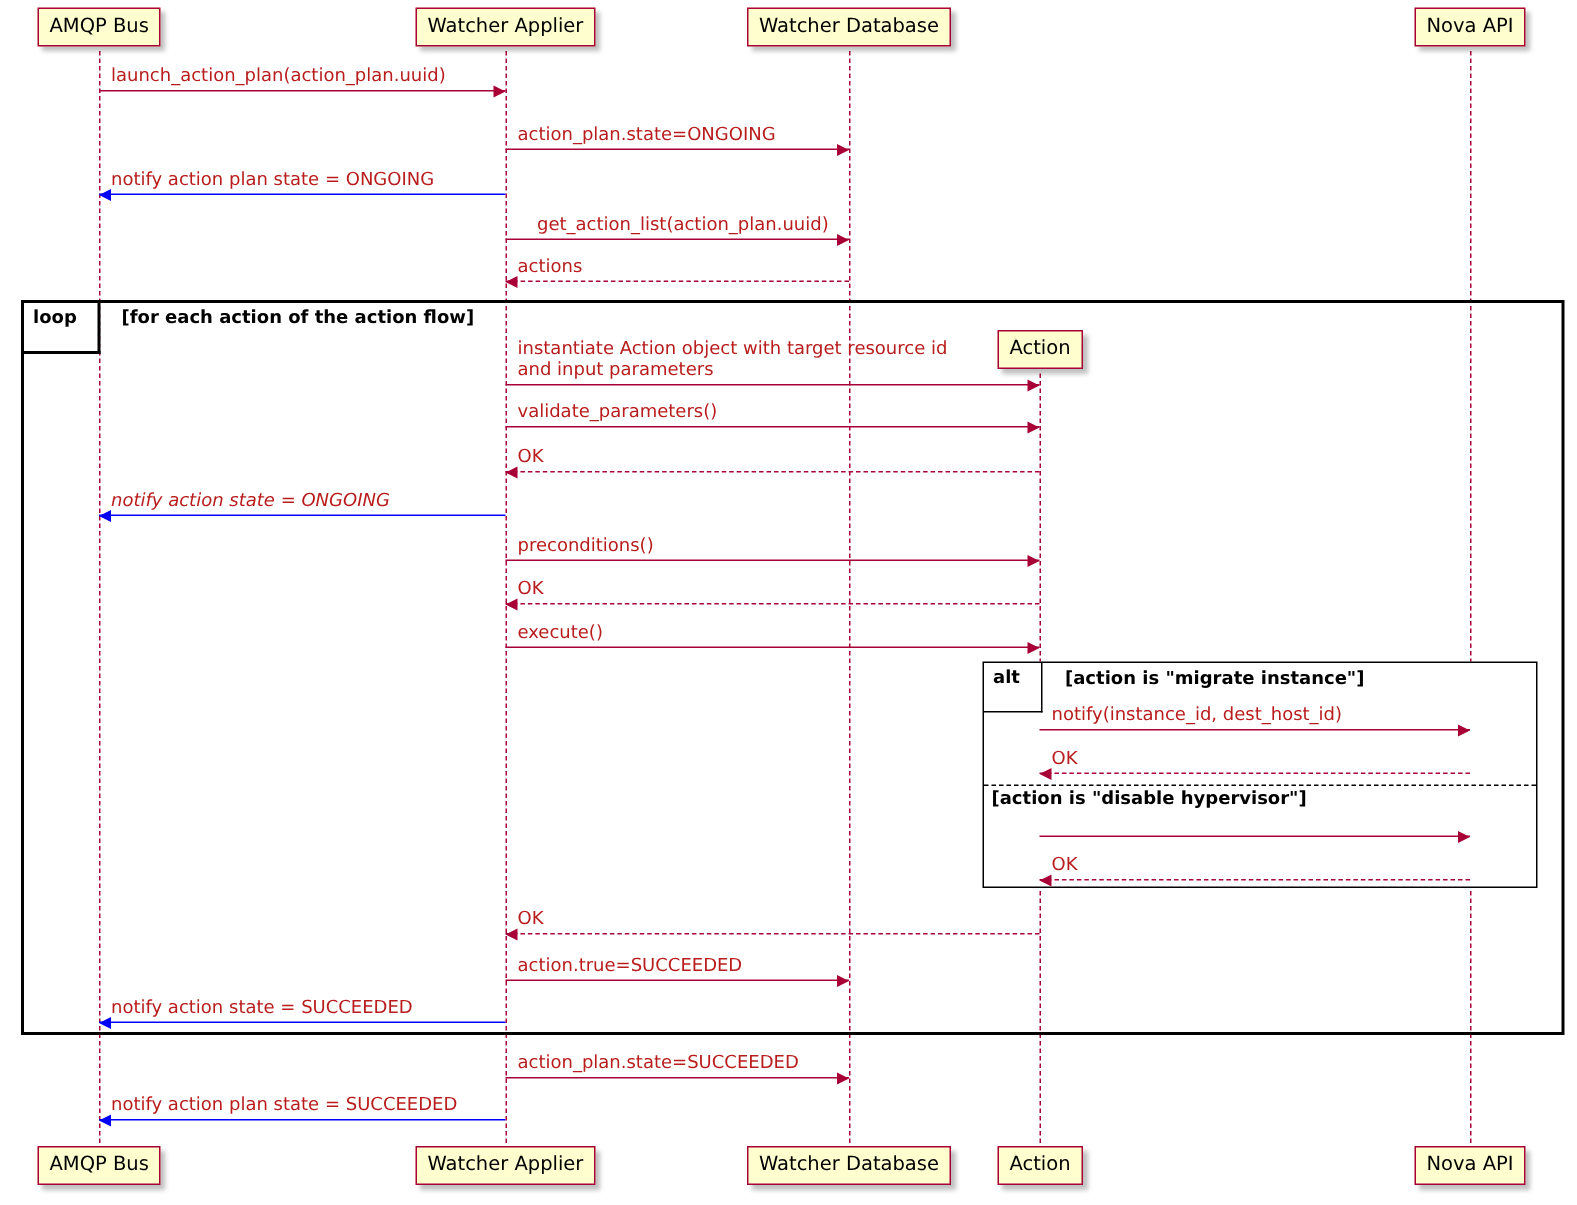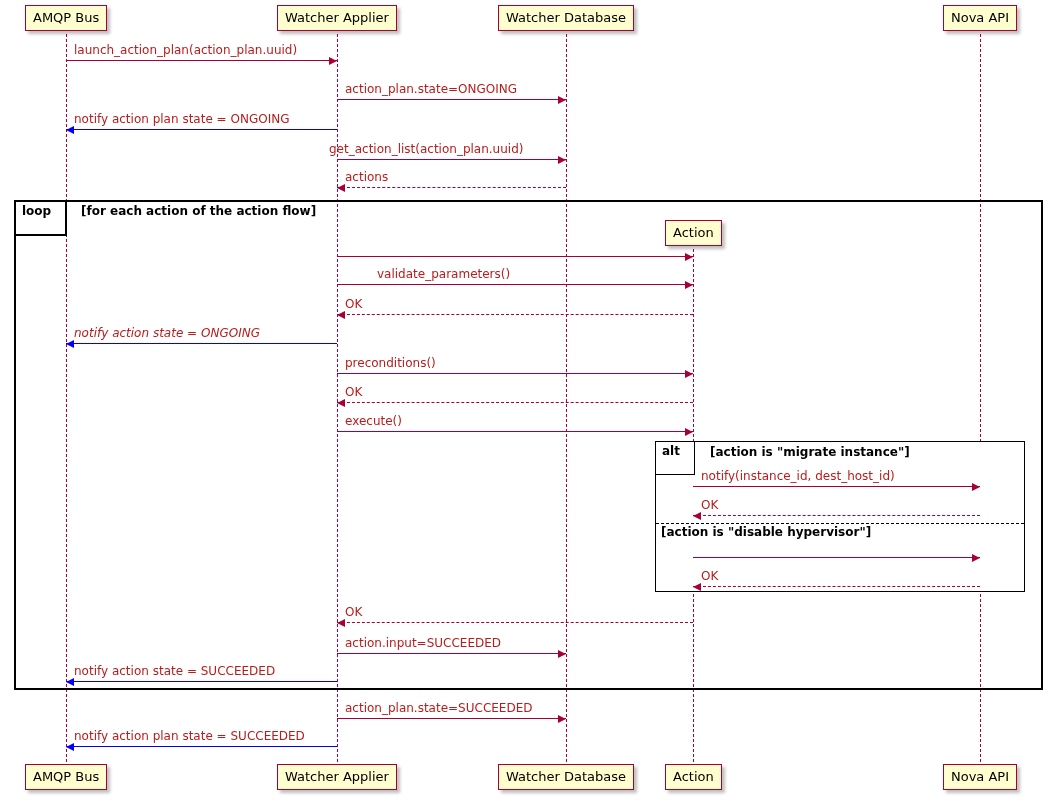--- a/index.html
+++ b/index.html
@@ -129,29 +129,31 @@
     <div class="arrowhead right c-red" style="top: 56.5px; left: 329px;"></div>
     <div class="msg-label" style="left: 74px; top: 43px;">launch_action_plan(action_plan.uuid)</div>
     <div class="msg solid c-red" style="left: 337px; top: 99px; width: 229px;"></div>
     <div class="arrowhead right c-red" style="top: 95.5px; left: 558px;"></div>
     <div class="msg-label" style="left: 345px; top: 82px;">action_plan.state=ONGOING</div>
     <div class="msg solid c-blue" style="left: 66px; top: 129px; width: 271px;"></div>
     <div class="arrowhead left c-blue" style="top: 125.5px; left: 66px;"></div>
     <div class="msg-label" style="left: 74px; top: 112px; text-align: center;">notify action plan state = ONGOING</div>
     <div class="msg solid c-red" style="left: 337px; top: 159px; width: 229px;"></div>
     <div class="arrowhead right c-red" style="top: 155.5px; left: 558px;"></div>
-    <div class="msg-label" style="left: 329px; top: 142px;">get_action_list(action_plan.uuid)</div>
+    <div class="msg-label" style="left: 358px; top: 142px;">get_action_list(action_plan.uuid)</div>
     <div class="msg dashed c-red" style="left: 337px; top: 187px; width: 229px;"></div>
     <div class="arrowhead left c-red" style="top: 183.5px; left: 337px;"></div>
     <div class="msg-label" style="left: 345px; top: 170px;">actions</div>
     <div class="msg solid c-red" style="left: 337px; top: 256px; width: 356px;"></div>
     <div class="arrowhead right c-red" style="top: 252.5px; left: 685px;"></div>
+    <div class="msg-label" style="left: 345px; top: 225px;">instantiate Action object with target resource id
+and input parameters</div>
     <div class="msg solid c-red" style="left: 337px; top: 284px; width: 356px;"></div>
     <div class="arrowhead right c-red" style="top: 280.5px; left: 685px;"></div>
-    <div class="msg-label" style="left: 345px; top: 267px; margin-left: 32px;">validate_parameters()</div>
+    <div class="msg-label" style="left: 345px; top: 267px;">validate_parameters()</div>
     <div class="msg dashed c-red" style="left: 337px; top: 314px; width: 356px;"></div>
     <div class="arrowhead left c-red" style="top: 310.5px; left: 337px;"></div>
     <div class="msg-label" style="left: 345px; top: 297px;">OK</div>
     <div class="msg solid c-blue" style="left: 66px; top: 343px; width: 271px;"></div>
     <div class="arrowhead left c-blue" style="top: 339.5px; left: 66px;"></div>
     <div class="msg-label" style="left: 74px; top: 326px; font-style: italic;">notify action state = ONGOING</div>
     <div class="msg solid c-red" style="left: 337px; top: 373px; width: 356px;"></div>
     <div class="arrowhead right c-red" style="top: 369.5px; left: 685px;"></div>
     <div class="msg-label" style="left: 345px; top: 356px;">preconditions()</div>
     <div class="msg dashed c-red" style="left: 337px; top: 402px; width: 356px;"></div>
@@ -169,21 +171,21 @@
     <div class="msg solid c-red" style="left: 693px; top: 557px; width: 287px;"></div>
     <div class="arrowhead right c-red" style="top: 553.5px; left: 972px;"></div>
     <div class="msg dashed c-red" style="left: 693px; top: 586px; width: 287px;"></div>
     <div class="arrowhead left c-red" style="top: 582.5px; left: 693px;"></div>
     <div class="msg-label" style="left: 701px; top: 569px;">OK</div>
     <div class="msg dashed c-red" style="left: 337px; top: 622px; width: 356px;"></div>
     <div class="arrowhead left c-red" style="top: 618.5px; left: 337px;"></div>
     <div class="msg-label" style="left: 345px; top: 605px;">OK</div>
     <div class="msg solid c-red" style="left: 337px; top: 653px; width: 229px;"></div>
     <div class="arrowhead right c-red" style="top: 649.5px; left: 558px;"></div>
-    <div class="msg-label" style="left: 345px; top: 636px;">action.input=SUCCEEDED</div>
+    <div class="msg-label" style="left: 345px; top: 636px;">action.true=SUCCEEDED</div>
     <div class="msg solid c-blue" style="left: 66px; top: 681px; width: 271px;"></div>
     <div class="arrowhead left c-blue" style="top: 677.5px; left: 66px;"></div>
     <div class="msg-label" style="left: 74px; top: 664px;">notify action state = SUCCEEDED</div>
     <div class="msg solid c-red" style="left: 337px; top: 718px; width: 229px;"></div>
     <div class="arrowhead right c-red" style="top: 714.5px; left: 558px;"></div>
     <div class="msg-label" style="left: 345px; top: 701px;">action_plan.state=SUCCEEDED</div>
     <div class="msg solid c-blue" style="left: 66px; top: 746px; width: 271px;"></div>
     <div class="arrowhead left c-blue" style="top: 742.5px; left: 66px;"></div>
     <div class="msg-label" style="left: 74px; top: 729px;">notify action plan state = SUCCEEDED</div>
   </div>

